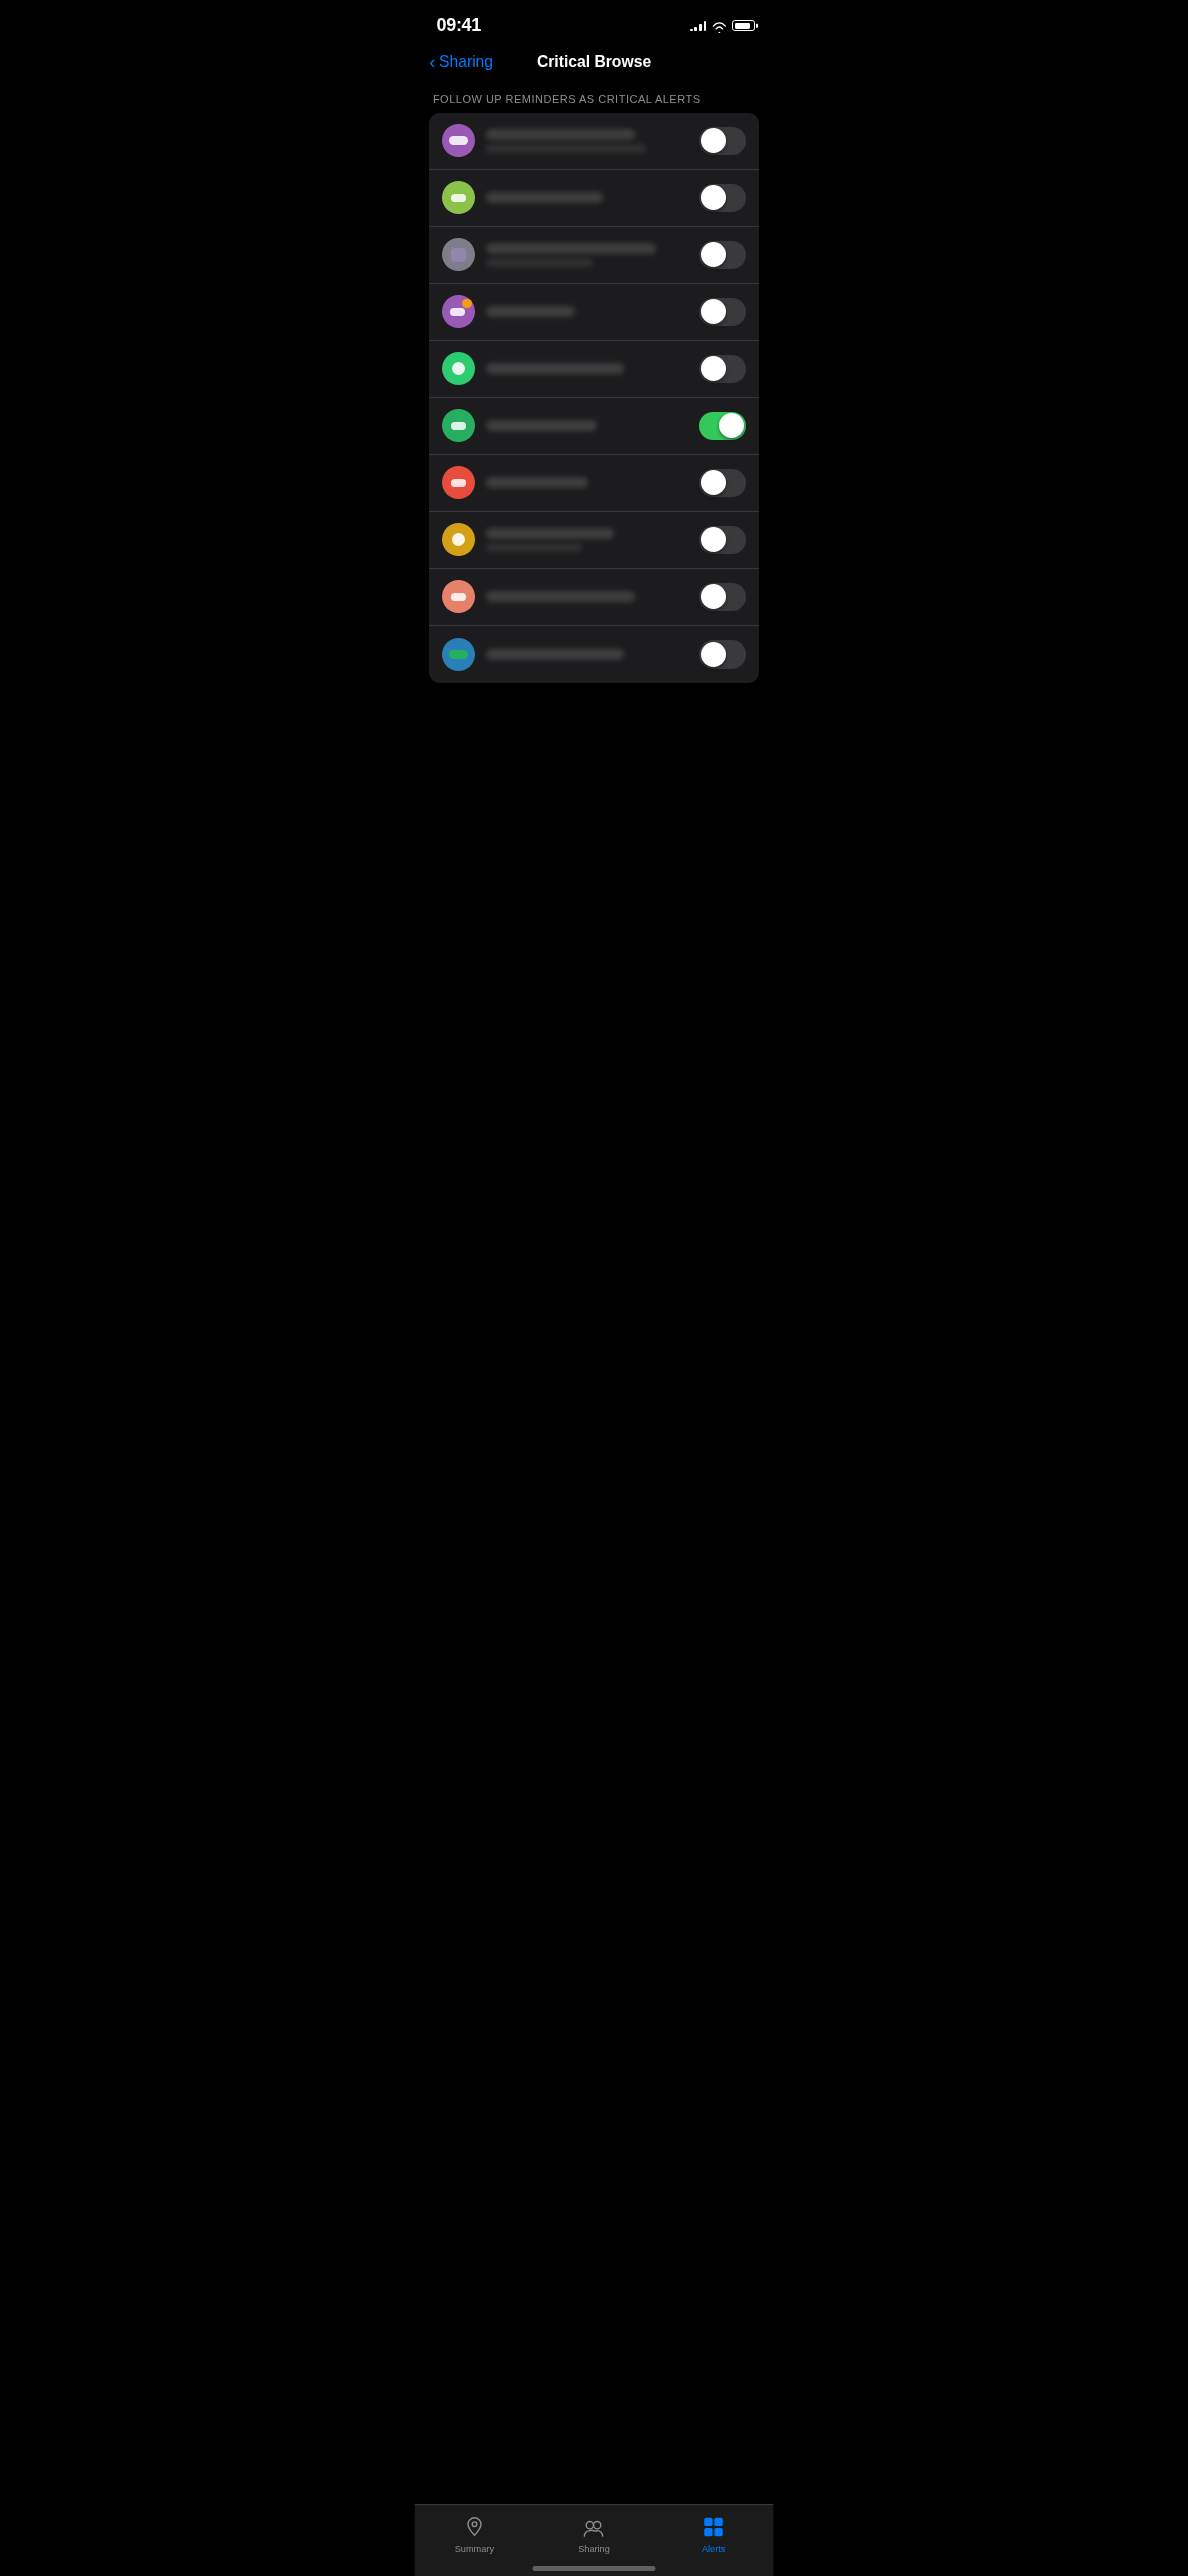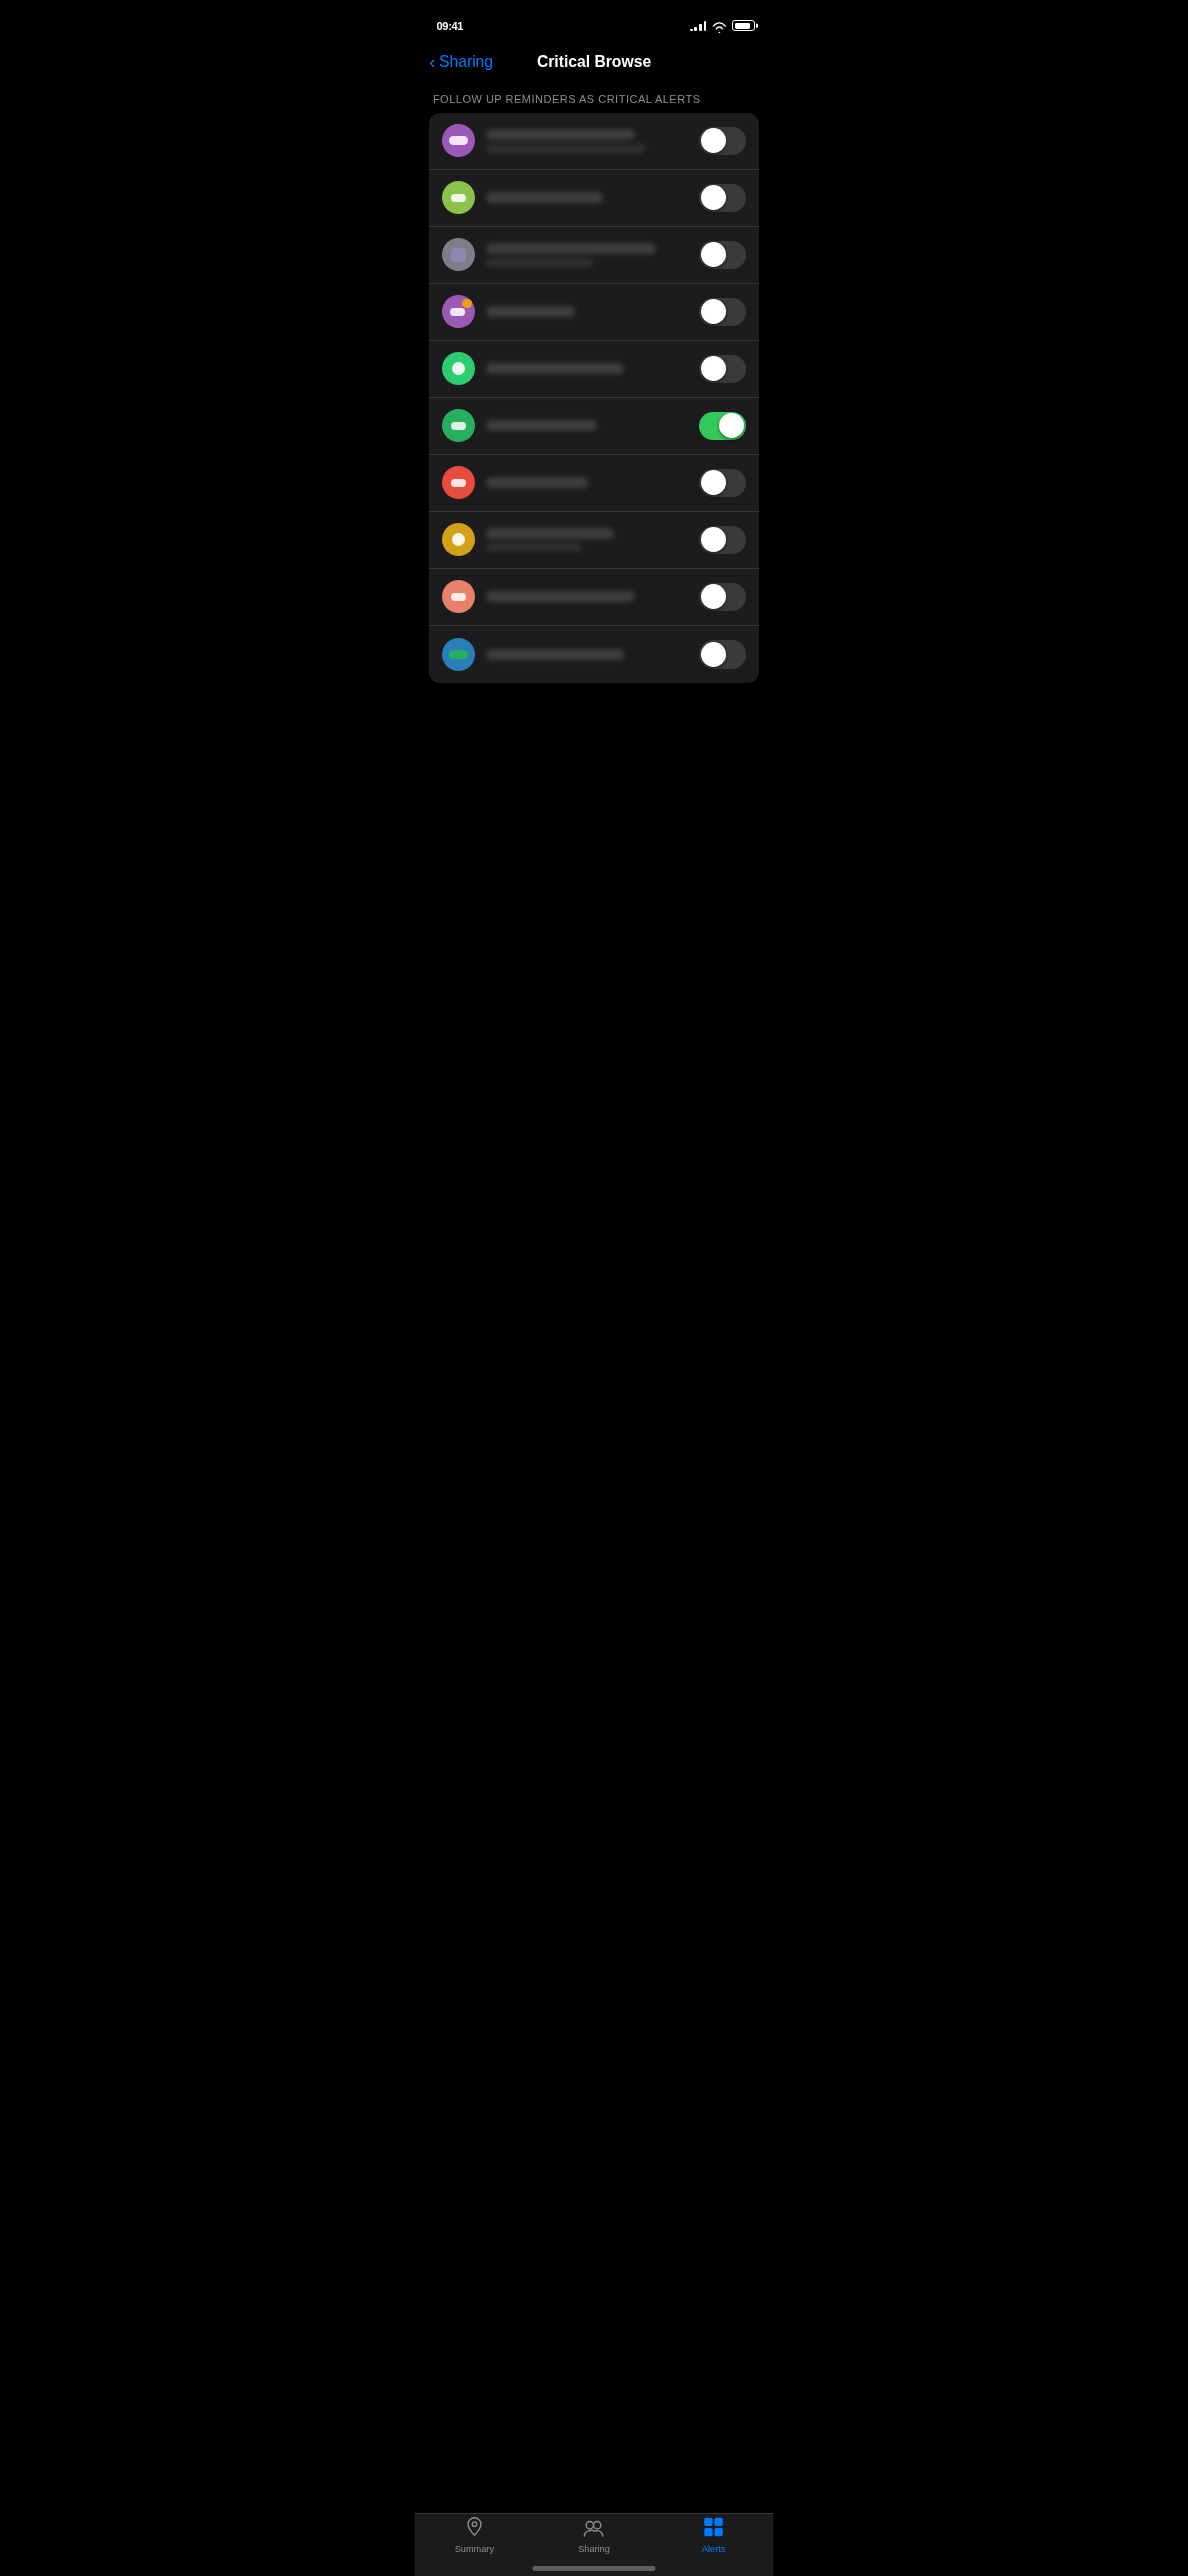--- a/index.html
+++ b/index.html
@@ -19,21 +19,21 @@
     
     .status-bar {
       display: flex;
       justify-content: space-between;
       align-items: center;
       padding: 13px 18.4px 7.4px 22px;
       height: 46px;
     }
 
     .status-time {
-      font-size: 11px;
+      font-size: 18px;
       font-weight: 600;
       color: #fff;
       letter-spacing: -0.3px;
     }
 
     .status-icons {
       display: flex;
       align-items: center;
       gap: 5.5px;
     }
@@ -252,21 +252,21 @@
       position: fixed;
       bottom: 0;
       left: 50%;
       transform: translateX(-50%);
       width: 359px;
       background: rgba(28,28,30,0.95);
       border-top: 0.5px solid #38383A;
       display: flex;
       justify-content: space-around;
       align-items: center;
-      padding: 0 0 22px;
+      padding: 9px 0 22px;
       backdrop-filter: blur(9.2px);
     }
 
     .tab-item {
       display: flex;
       flex-direction: column;
       align-items: center;
       gap: 3.7px;
       cursor: pointer;
       min-width: 64px;

